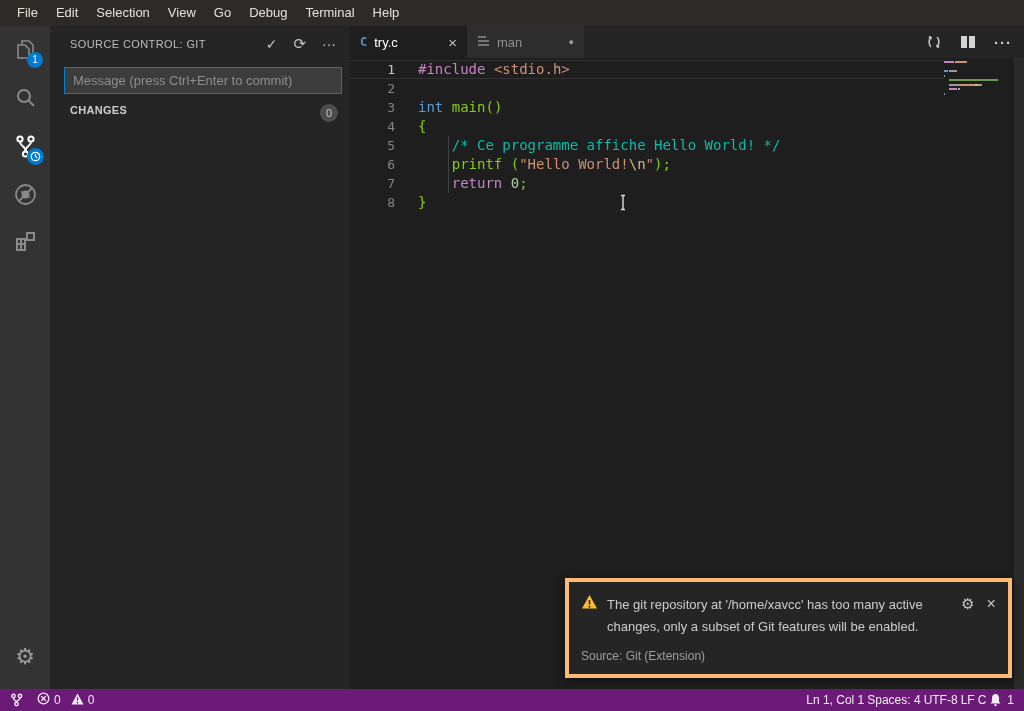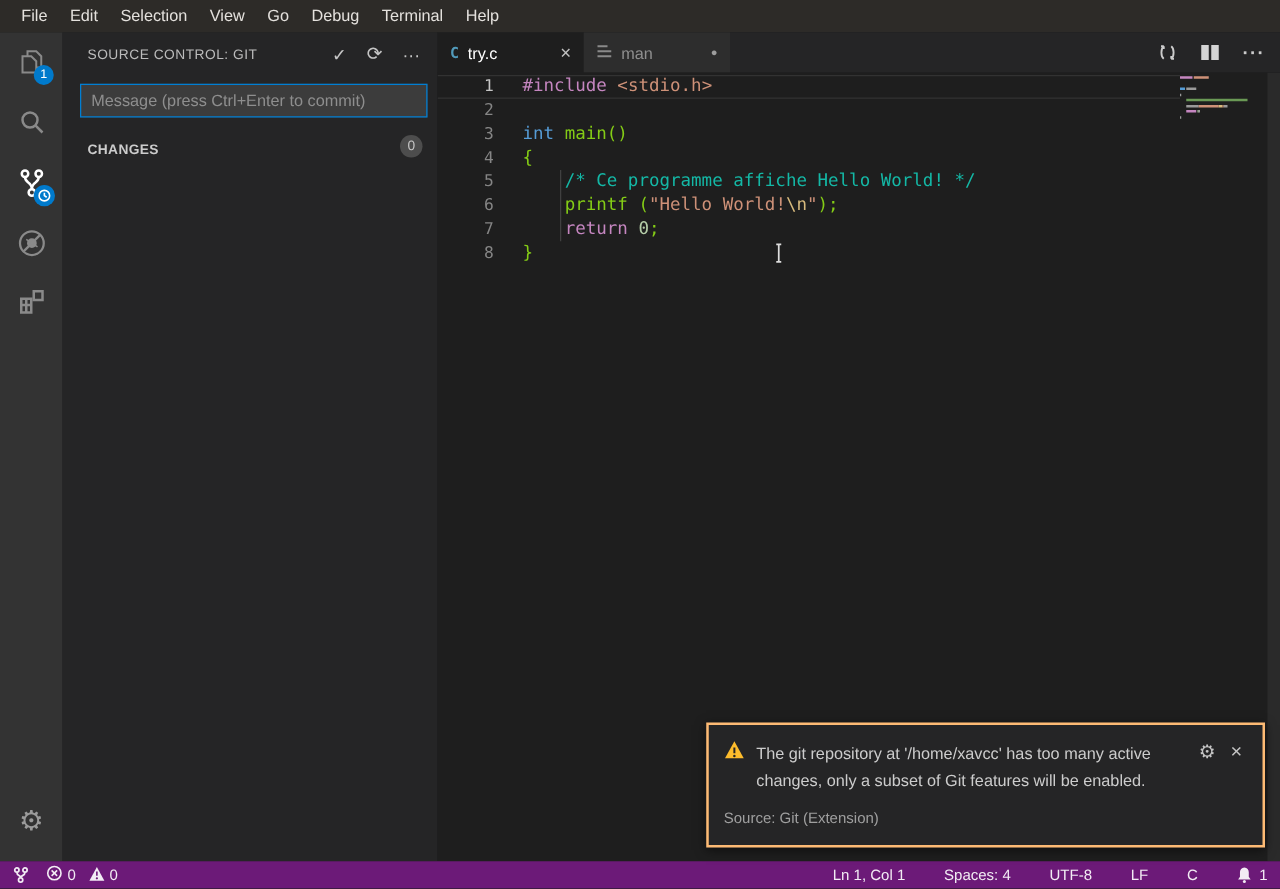--- a/index.html
+++ b/index.html
@@ -38,21 +38,21 @@
   .sidebar-title { color:#bbbbbb; font-size:11px; letter-spacing:.4px; flex:1; white-space:nowrap; }
   .sidebar-actions { display:flex; align-items:center; gap:16px; }
   .sb-action { color:#c5c5c5; font-size:14px; line-height:1; cursor:pointer; }
   .sb-action.refresh { font-size:15px; }
   .commit-input {
     display:block; width:278px; margin:6px 8px 0 14px; height:27px;
     background:#3c3c3c; border:1px solid #007fd4; color:#cccccc;
     font-size:13px; font-family:"Liberation Sans", sans-serif; padding:0 8px; outline:none;
   }
   .commit-input::placeholder { color:#8e8e8e; }
-  .changes-row { display:flex; align-items:flex-end; height:22px; margin-top:10px; padding:0 12px 0 20px; }
+  .changes-row { display:flex; align-items:flex-start; height:22px; margin-top:10px; padding:0 12px 0 20px; }
   .changes-label { color:#cccccc; font-size:11px; font-weight:bold; letter-spacing:.3px; flex:1; }
   .count-badge {
     min-width:18px; height:18px; border-radius:9px; background:#4d4d4d; color:#c5c5c5;
     font-size:11px; line-height:18px; text-align:center; padding:0 5px;
   }
   
   .editor-group { position:absolute; top:26px; left:350px; right:0; bottom:22px; background:#1e1e1e; }
   .tabbar { position:absolute; top:0; left:0; right:0; height:32px; background:#252526; display:flex; }
   .tab {
     width:117px; height:32px; display:flex; align-items:center; padding:0 10px; gap:7px;
@@ -87,42 +87,42 @@
   }
   .indent-guide { position:absolute; left:98px; top:78px; height:57px; width:1px; background:#404040; }
   .minimap { position:absolute; top:3px; left:594px; width:70px; height:80px; }
   .mm-row { position:absolute; height:2px; display:flex; }
   .mm-seg { height:2px; }
   .scroll-strip { position:absolute; top:0; right:0; width:10px; bottom:0; background:#2a2a2a; }
   .mouse-ibeam { position:absolute; left:268px; top:136px; }
   
   .notification {
     position:absolute; left:565px; top:578px; width:447px; height:100px;
-    background:#252526; box-shadow:0 2px 8px rgba(0,0,0,.55); border:2px solid #fdba74;
+    background:#252526; box-shadow:0 2px 8px rgba(0,0,0,.55); border:4px solid #fdba74;
     padding:12px; z-index:20;
   }
   .notif-row1 { display:flex; gap:9px; }
   .notif-msg { color:#cccccc; font-size:13px; line-height:22px; max-width:345px; flex:1; }
   .notif-actions { display:flex; gap:12px; align-items:flex-start; padding-top:2px; }
   .notif-gear { color:#c5c5c5; font-size:15px; line-height:1; }
   .notif-close { color:#c5c5c5; font-size:16px; line-height:1; }
   .notif-row2 { display:flex; justify-content:space-between; align-items:flex-end; margin-top:11px; }
   .notif-source { color:#9f9f9f; font-size:12px; }
   .notif-btn {
     background:#1177bb; color:#ffffff; border:none; font-size:13px;
     font-family:"Liberation Sans", sans-serif; padding:6px 11px; cursor:pointer;
   }
   
   .statusbar {
     position:absolute; bottom:0; left:0; right:0; height:22px; background:#6c1a78;
     display:flex; align-items:center; color:#f2ecf4; font-size:12px; padding:0 10px;
   }
   .sb-left { display:flex; align-items:center; gap:14px; }
   .sb-group { display:flex; align-items:center; gap:4px; }
-  .sb-right { margin-left:auto; display:flex; align-items:center; gap:31px; }
+  .sb-right { margin-left:auto; display:flex; align-items:center; gap:3px; }
   .sb-cell { display:flex; align-items:center; gap:5px; cursor:pointer; }
 </style>
 </head>
 <body>
 
 <div class="app">
 
   <div class="menubar" id="menubar">
       <span class="menu-item">File</span>
       <span class="menu-item">Edit</span>

